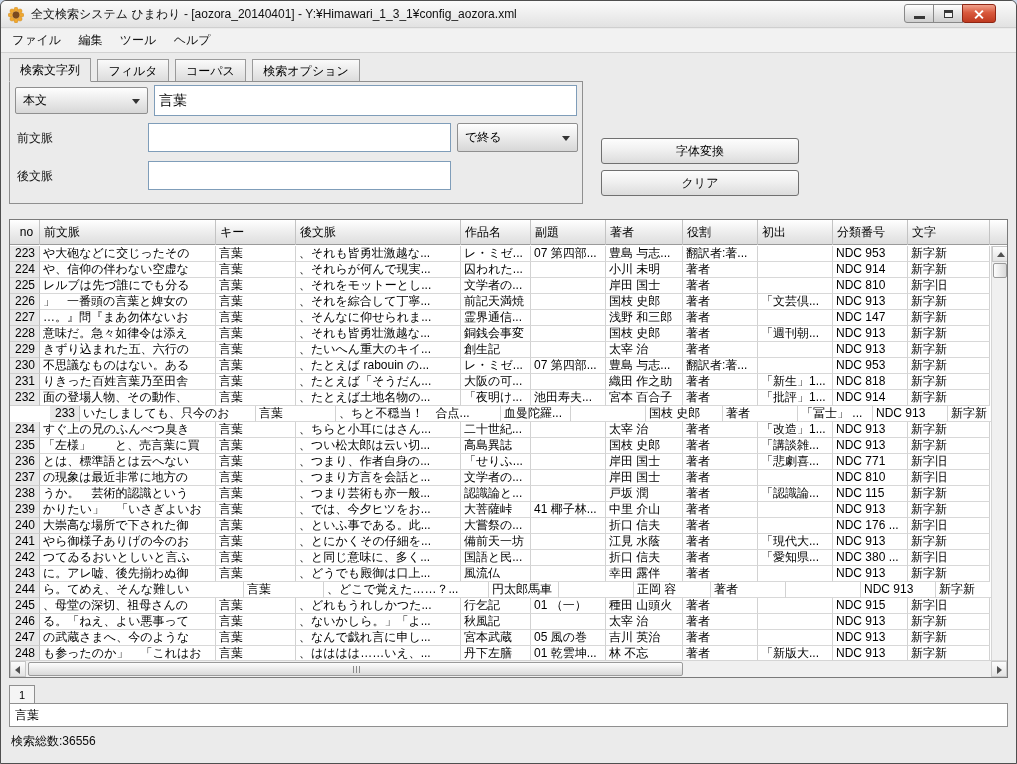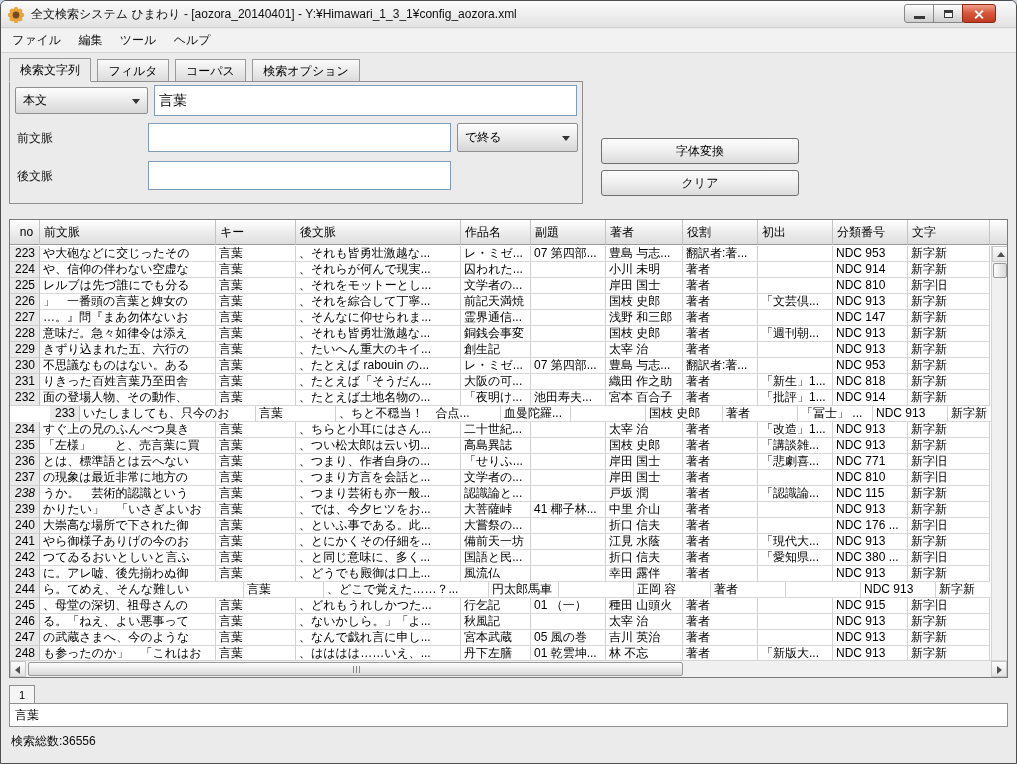--- a/index.html
+++ b/index.html
@@ -383,21 +383,21 @@
           <div class="td c3" style="width: 165px;">、つまり方言を会話と...</div>
           <div class="td c4" style="width: 70px;">文学者の...</div>
           <div class="td c5" style="width: 75px;"></div>
           <div class="td c6" style="width: 77px;">岸田 国士</div>
           <div class="td c7" style="width: 75px;">著者</div>
           <div class="td c8" style="width: 75px;"></div>
           <div class="td c9" style="width: 75px;">NDC 810</div>
           <div class="td c10" style="width: 82px;">新字旧</div>
         </div>
         <div class="tr">
-          <div class="td c0" style="width: 30px; font-style: italic;">238</div>
+          <div class="td c0" style="width: 30px;">238</div>
           <div class="td c1" style="width: 176px;">うか。　芸術的認識という</div>
           <div class="td c2" style="width: 80px;">言葉</div>
           <div class="td c3" style="width: 165px;">、つまり芸術も亦一般...</div>
           <div class="td c4" style="width: 70px;">認識論と...</div>
           <div class="td c5" style="width: 75px;"></div>
           <div class="td c6" style="width: 77px;">戸坂 潤</div>
           <div class="td c7" style="width: 75px;">著者</div>
           <div class="td c8" style="width: 75px;">「認識論...</div>
           <div class="td c9" style="width: 75px;">NDC 115</div>
           <div class="td c10" style="width: 82px;">新字新</div>

